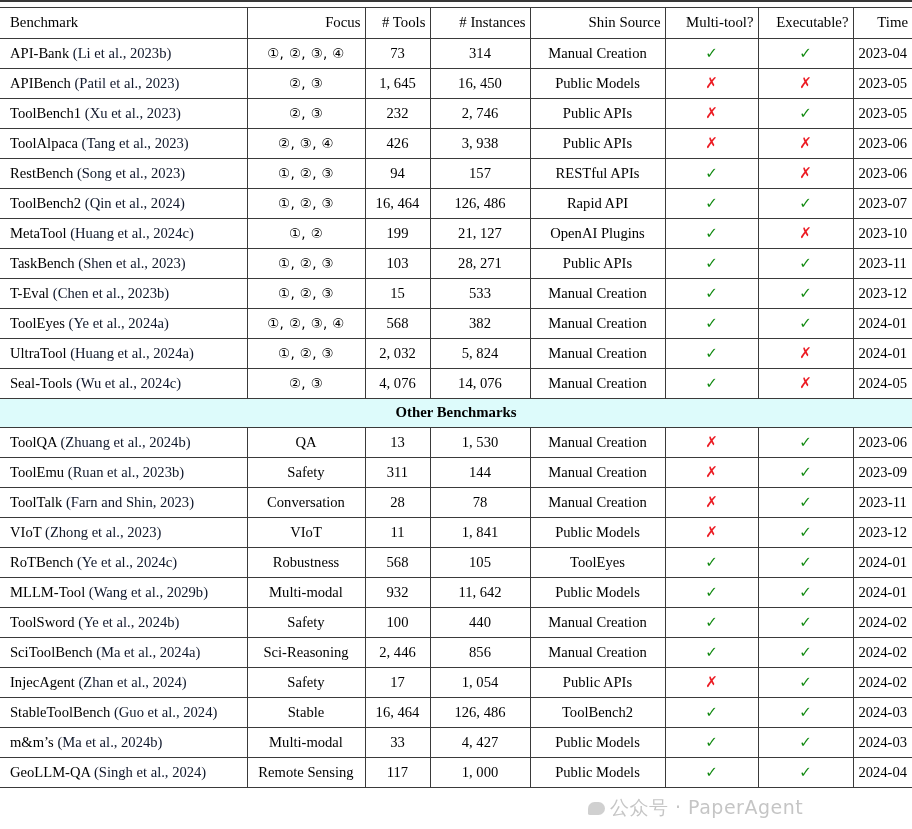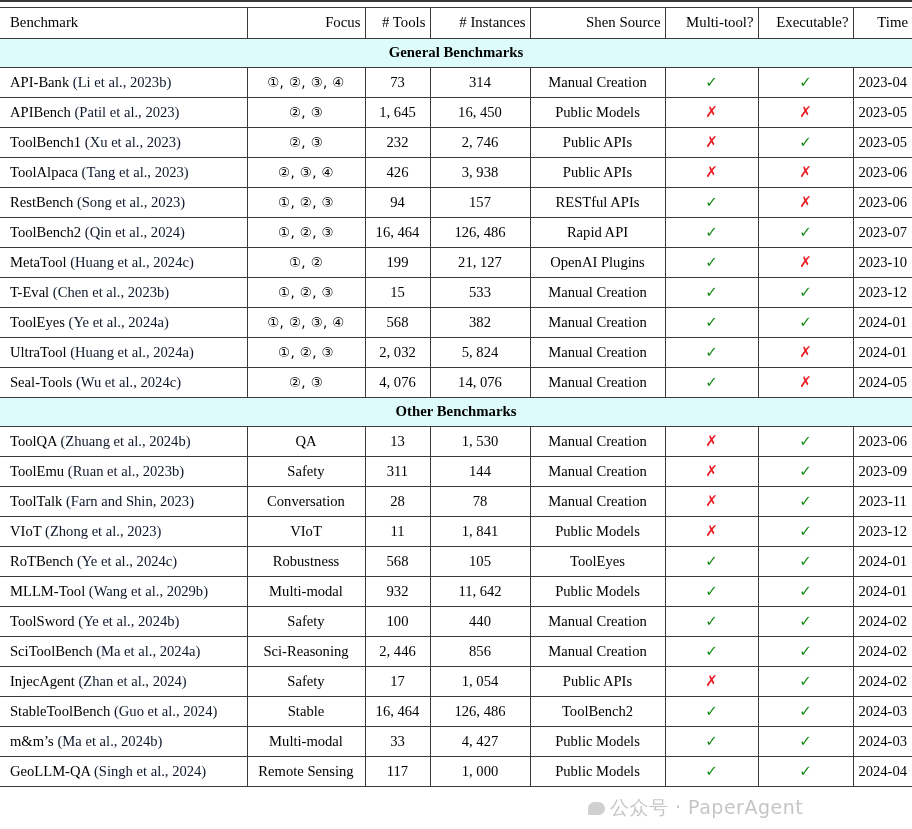--- a/index.html
+++ b/index.html
@@ -126,27 +126,24 @@
     </colgroup>
     <tbody id="tbody">
         <tr class="toprule">
           <td colspan="8"></td>
         </tr>
         <tr class="header-row">
           <th class="hd first">Benchmark</th>
           <th class="hd">Focus</th>
           <th class="hd"># Tools</th>
           <th class="hd"># Instances</th>
-          <th class="hd">Shen Source</th>
+          <th class="hd">Shin Source</th>
           <th class="hd">Multi-tool?</th>
           <th class="hd">Executable?</th>
           <th class="hd last">Time</th>
-        </tr>
-        <tr class="section">
-          <td colspan="8">General Benchmarks</td>
         </tr>
         <tr>
           <td class="cell name"><span>API-Bank</span> <span class="cite">(Li et al., 2023b)</span></td>
           <td class="cell"><span class="focus-glyphs">①, ②, ③, ④</span></td>
           <td class="cell">73</td>
           <td class="cell">314</td>
           <td class="cell">Manual Creation</td>
           <td class="cell"><span class="mark-yes">✓</span></td>
           <td class="cell"><span class="mark-yes">✓</span></td>
           <td class="cell last">2023-04</td>
@@ -205,20 +202,30 @@
           <td class="cell name"><span>MetaTool</span> <span class="cite">(Huang et al., 2024c)</span></td>
           <td class="cell"><span class="focus-glyphs">①, ②</span></td>
           <td class="cell">199</td>
           <td class="cell">21, 127</td>
           <td class="cell">OpenAI Plugins</td>
           <td class="cell"><span class="mark-yes">✓</span></td>
           <td class="cell"><span class="mark-no">✗</span></td>
           <td class="cell last">2023-10</td>
         </tr>
         <tr>
+          <td class="cell name"><span>TaskBench</span> <span class="cite">(Shen et al., 2023)</span></td>
+          <td class="cell"><span class="focus-glyphs">①, ②, ③</span></td>
+          <td class="cell">103</td>
+          <td class="cell">28, 271</td>
+          <td class="cell">Public APIs</td>
+          <td class="cell"><span class="mark-yes">✓</span></td>
+          <td class="cell"><span class="mark-yes">✓</span></td>
+          <td class="cell last">2023-11</td>
+        </tr>
+        <tr>
           <td class="cell name"><span>T-Eval</span> <span class="cite">(Chen et al., 2023b)</span></td>
           <td class="cell"><span class="focus-glyphs">①, ②, ③</span></td>
           <td class="cell">15</td>
           <td class="cell">533</td>
           <td class="cell">Manual Creation</td>
           <td class="cell"><span class="mark-yes">✓</span></td>
           <td class="cell"><span class="mark-yes">✓</span></td>
           <td class="cell last">2023-12</td>
         </tr>
         <tr>

